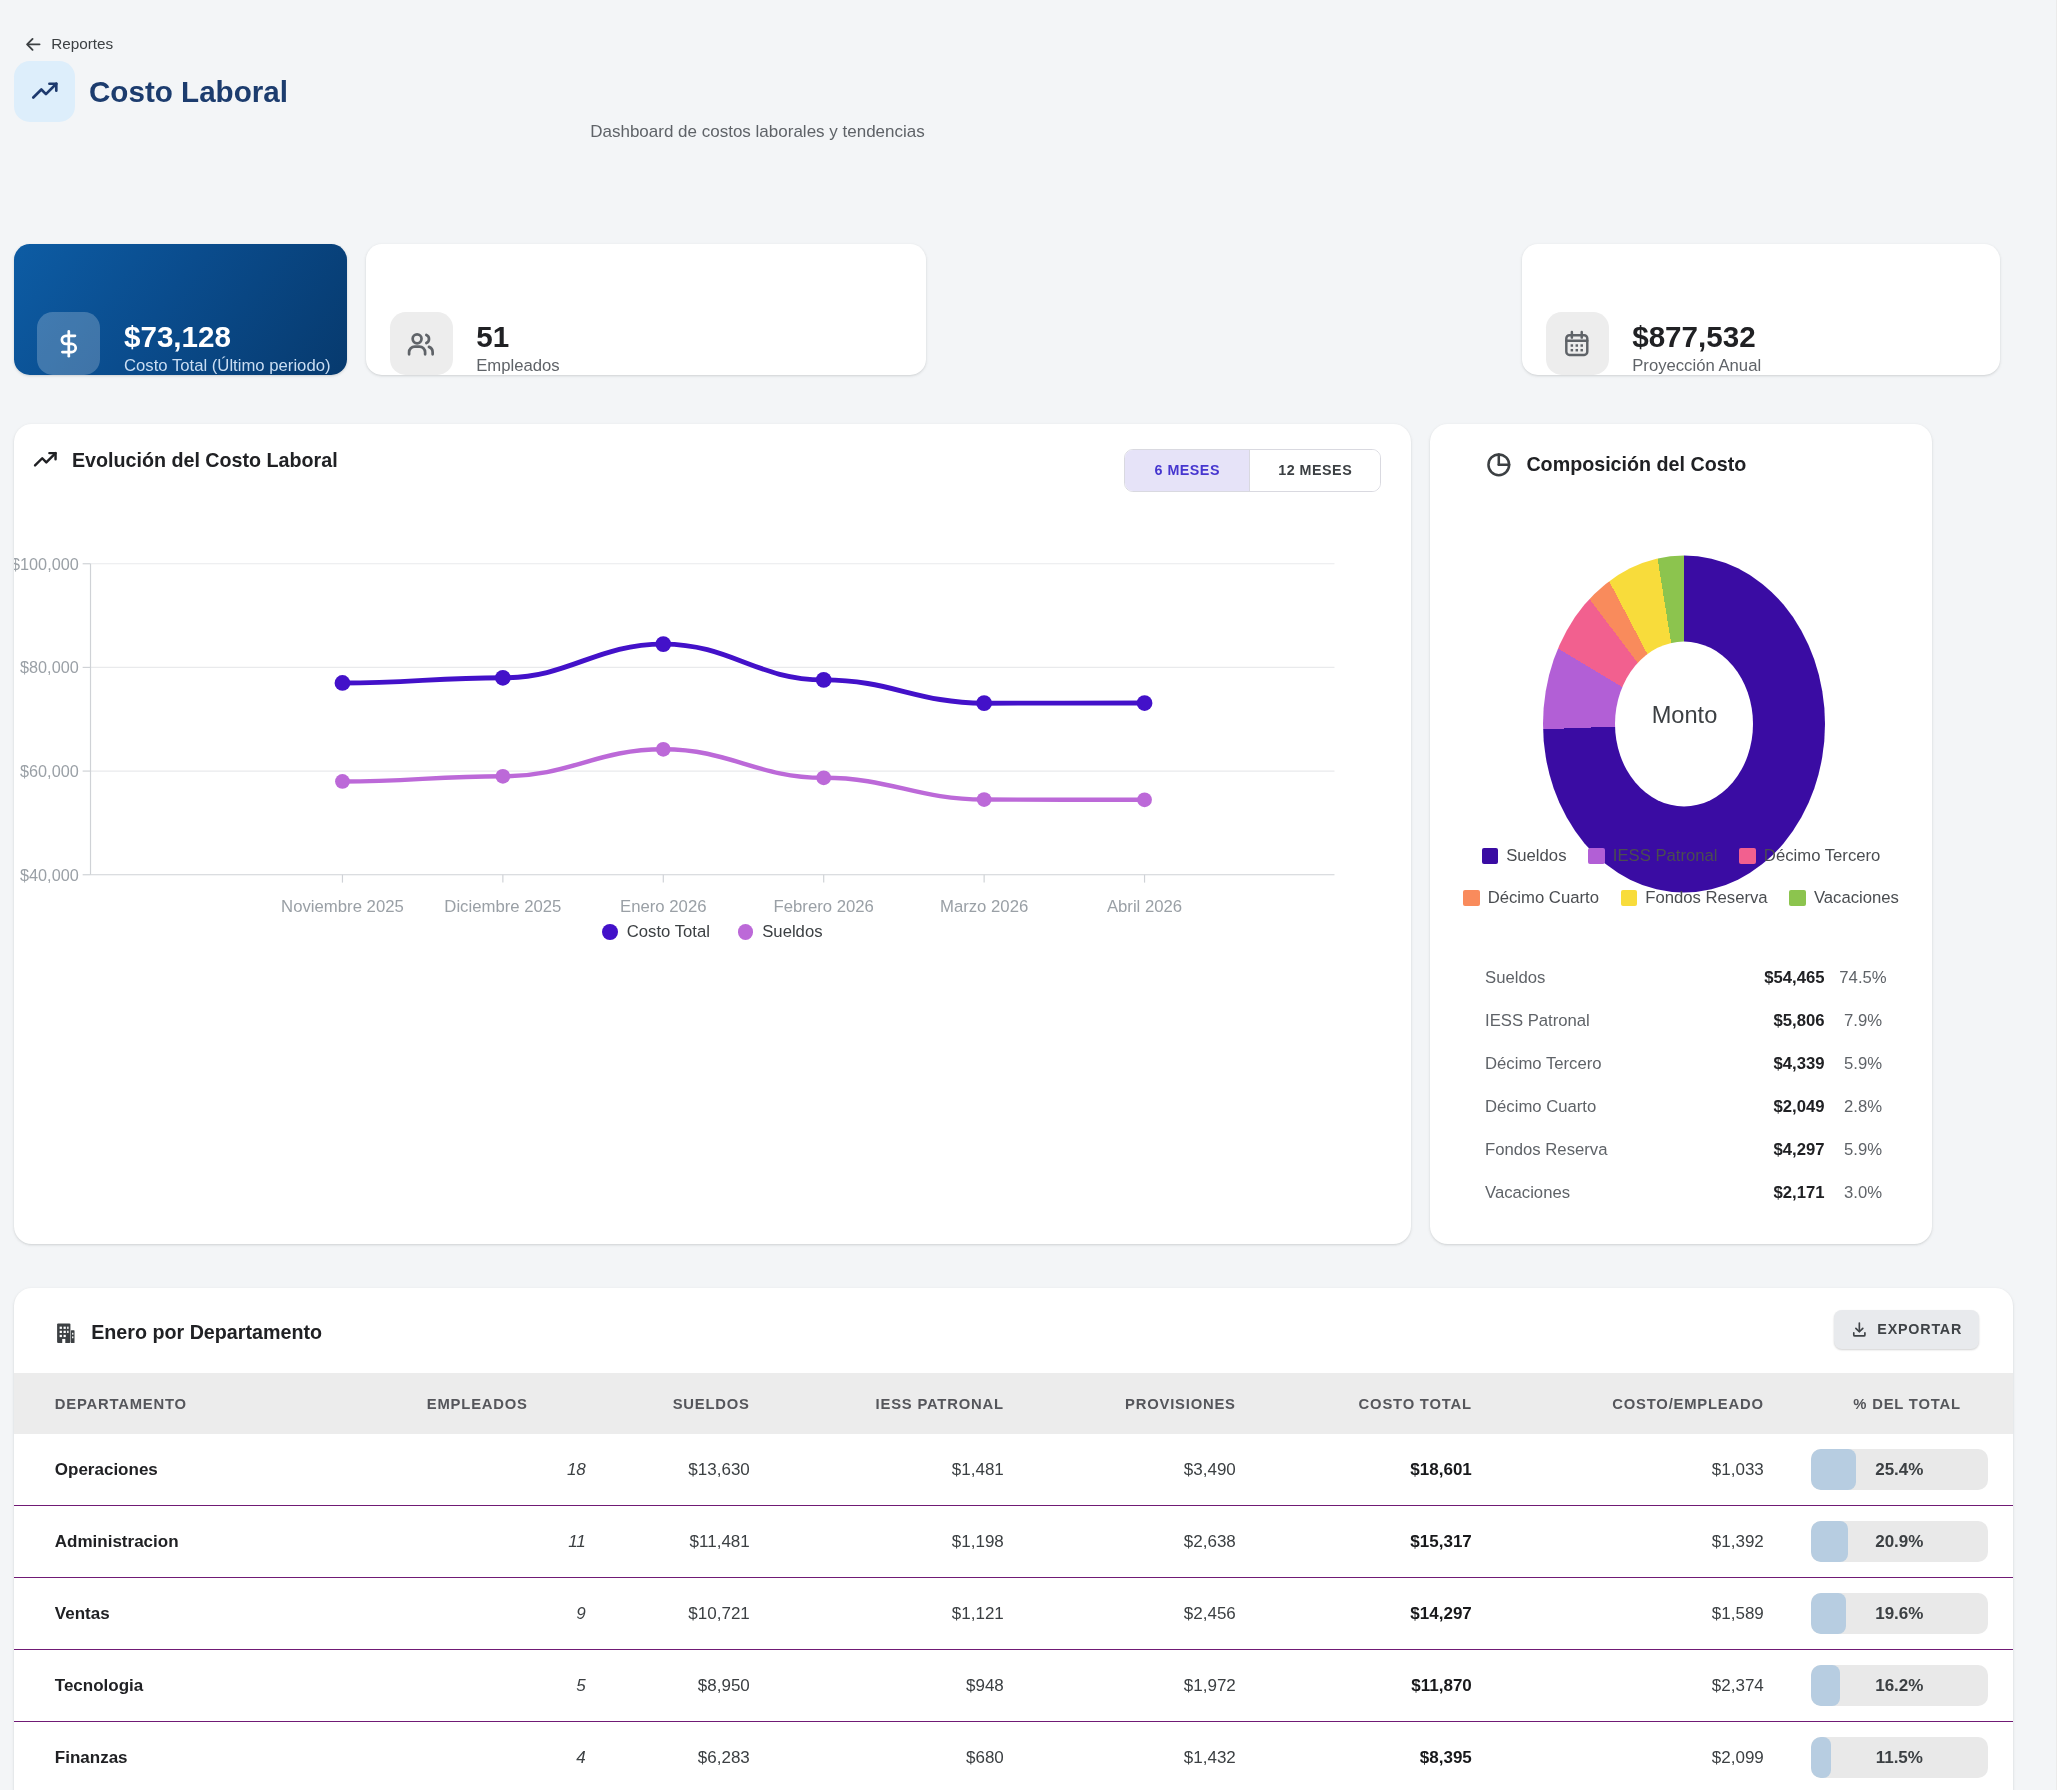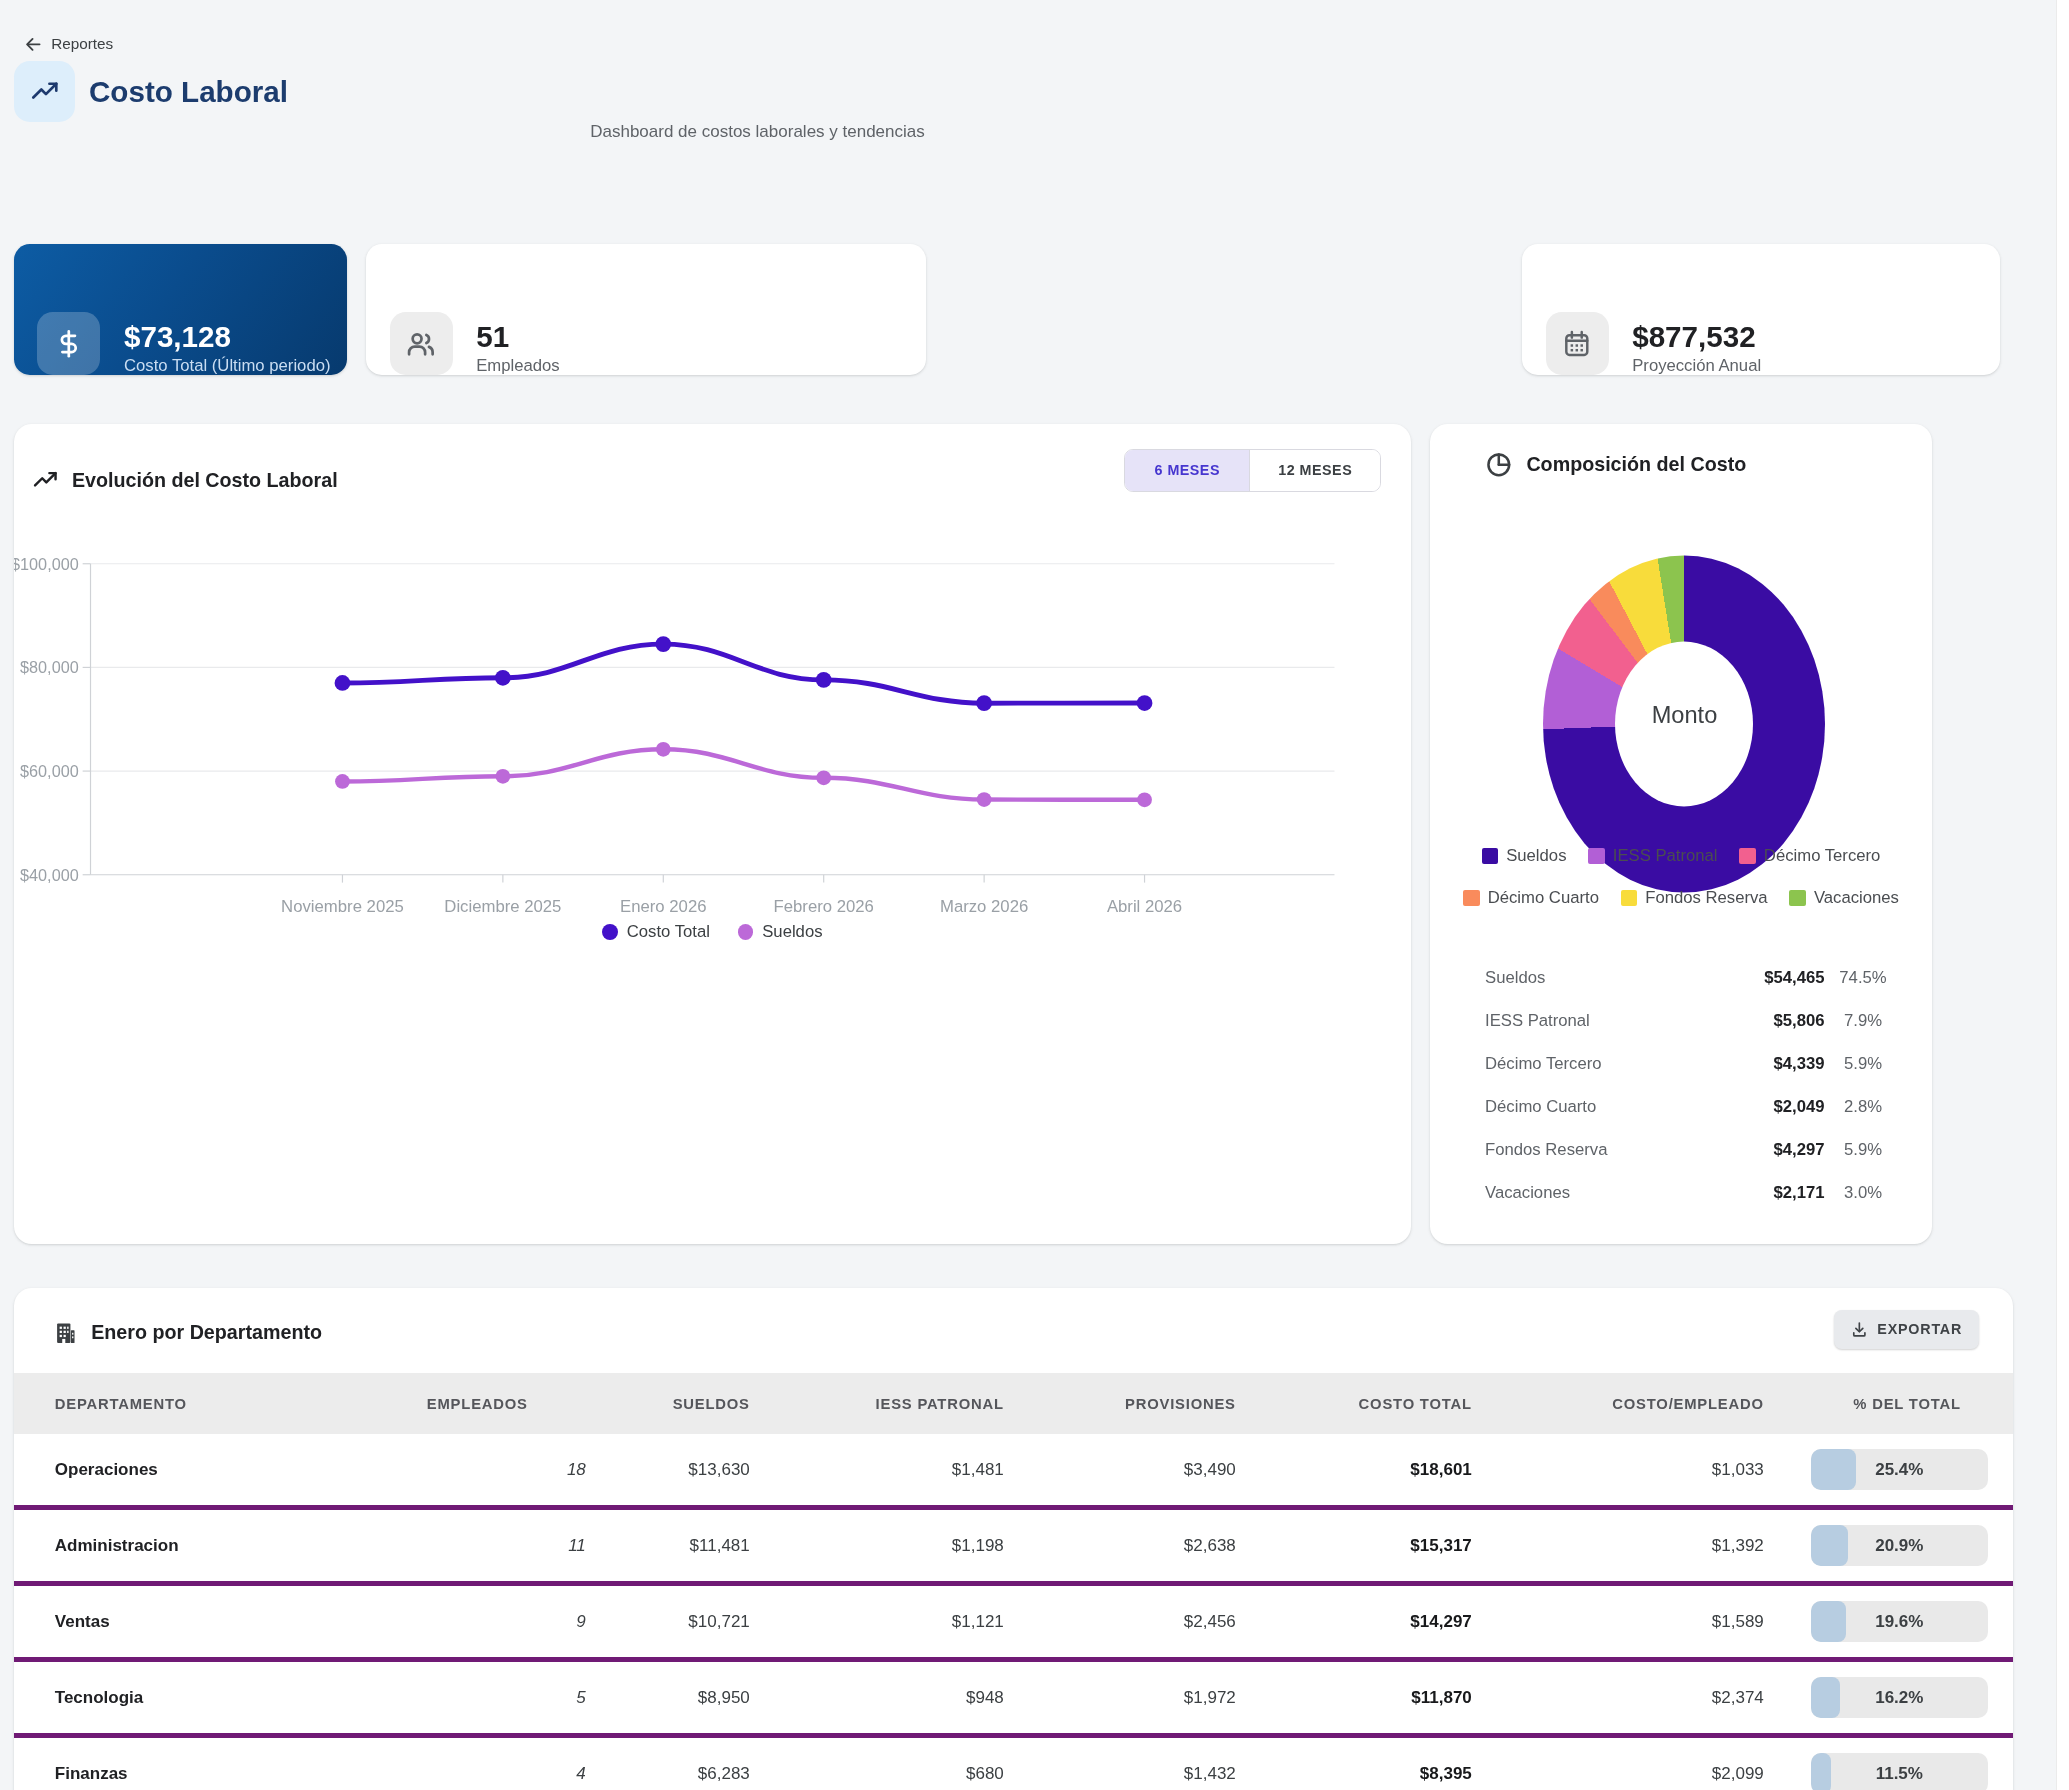--- a/index.html
+++ b/index.html
@@ -74,21 +74,21 @@
               box-shadow:0 1px 2px rgba(0,0,0,.18);font-size:14.3px;font-weight:700;
               letter-spacing:0.8px;color:#3f4347;}
   .thead,.trow{display:grid;grid-template-columns:355px 217px 164px 254px 232px 236px 292px 1fr;
                align-items:center;}
   .thead{position:absolute;left:0;top:85px;width:100%;height:61px;background:#ececec;}
   .hcell{font-size:14.8px;font-weight:700;color:#55565b;letter-spacing:0.8px;text-align:right;}
   .hcell.h-left{text-align:left;padding-left:41px;}
   .hcell.h-center{text-align:center;}
   .hcell.h-last{padding-right:52px;}
   .tbody{position:absolute;left:0;top:146px;width:100%;}
-  .trow{height:71px;border-top:5px solid #701a75;}
+  .trow{height:71px;border-top:1px solid #701a75;}
   .trow:first-child{border-top:none;}
   .tcell{font-size:17px;color:#3c4043;text-align:right;}
   .tcell.dept{text-align:left;padding-left:41px;font-weight:700;color:#202124;}
   .tcell.c-center{text-align:right;font-style:italic;}
   .tcell.total{font-weight:700;color:#18191b;}
   .barcell{display:flex;justify-content:flex-start;padding-left:47px;}
   .bar-track{position:relative;width:177px;height:41px;border-radius:9.9px;background:#e9e9e9;overflow:hidden;}
   .bar-fill{position:absolute;left:0;top:0;bottom:0;border-radius:7.9px;background:#b7cde1;}
   .bar-label{position:absolute;inset:0;display:flex;align-items:center;justify-content:center;
              font-size:17px;font-weight:600;color:#3c4043;}
@@ -165,21 +165,21 @@
         </g>
       </svg>
     </div>
     <div class="kpi-text">
       <div class="kpi-value">$877,532</div>
       <div class="kpi-label">Proyección Anual</div>
     </div>
   </div>
 
   <div class="panel" style="left:13.8px;width:1397px;">
-    <div class="panel-title-row" style="left:19.7px;top:44px;">
+    <div class="panel-title-row" style="left:19.7px;top:24px;">
       <svg width="24.6" height="24.6" viewBox="0 0 24 24" fill="none" stroke="#202124" stroke-width="2.4" stroke-linecap="round" stroke-linejoin="round">
         <polyline points="2 17 9 10 13 14 22 5"></polyline>
           <polyline points="16 5 22 5 22 11"></polyline>
       </svg>
       <span class="panel-title">Evolución del Costo Laboral</span>
     </div>
     <div class="toggle">
       <div class="tgl active">6 MESES</div>
       <div class="tgl idle">12 MESES</div>
     </div>

